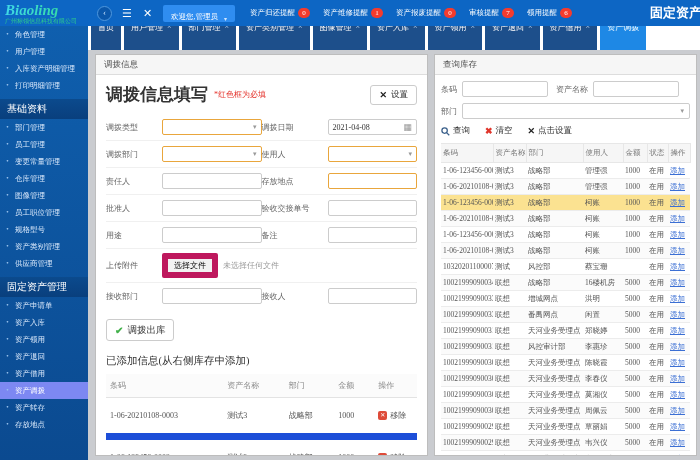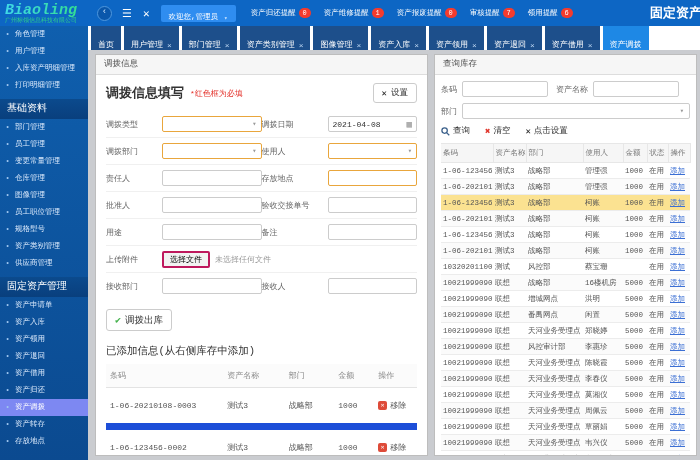--- a/index.html
+++ b/index.html
@@ -1,17 +1,17 @@
 <!DOCTYPE html>
 <html><head>
 <meta charset="utf-8">
 <style>
   html,body{margin:0;padding:0;background:#fff;}
   #screen{position:relative;width:700px;height:460px;overflow:hidden;
-    font-family:Liberation Mono, monospace;background:#fff;}
+    font-family:Liberation Serif, serif;background:#fff;}
 
   
   .topbar{position:absolute;top:0;left:0;right:0;height:26px;background:#0d66c4;
     display:flex;align-items:center;z-index:5;}
   .logo-block{width:92px;padding-left:5px;line-height:1;}
   .logo-text{font-size:15px;font-weight:800;font-style:italic;
     background:linear-gradient(90deg,#3fd9e8,#30df7a);
     -webkit-background-clip:text;background-clip:text;color:transparent;}
   .company{font-size:6px;color:#2fd08a;white-space:nowrap;}
   .circle-btn{width:13px;height:13px;border-radius:50%;background:#0a57ab;
@@ -38,57 +38,57 @@
     align-items:center;white-space:nowrap;cursor:pointer;}
   .side-item .bullet{width:15px;text-align:center;font-size:7px;color:#9fc6ef;flex-shrink:0;}
   .side-item.active{background:#7d88f2;color:#fff;}
   .side-scroll{position:absolute;top:28px;right:0;width:4px;height:62px;
     background:#57aef2;border-radius:2px;}
 
   
   .tabbar{position:absolute;top:26px;left:88px;right:0;height:24px;background:#fff;
     display:flex;align-items:flex-end;gap:3px;padding-left:3px;overflow:hidden;}
   .tab{height:28px;background:#1d4f8b;color:#fff;font-size:8px;padding:0 7px;
-    border-radius:3px 3px 0 0;display:flex;align-items:flex-end;gap:4px;white-space:nowrap;cursor:pointer;}
+    border-radius:3px 3px 0 0;display:flex;align-items:flex-start;gap:4px;white-space:nowrap;cursor:pointer;}
   .tab-x{font-size:8px;color:#bcd6f2;}
   .tab.active{background:#1e88e5;}
 
   
   .main{position:absolute;top:50px;left:88px;right:0;bottom:0;background:#caccd0;}
   .left-panel{position:absolute;left:7px;top:4px;width:333px;bottom:4px;background:#fff;
     border:1px solid #bdbdbd;overflow:hidden;box-sizing:border-box;}
   .right-panel{position:absolute;left:346px;top:4px;right:3px;bottom:4px;background:#fff;
     border:1px solid #bdbdbd;overflow:hidden;box-sizing:border-box;}
   .panel-header{height:19px;line-height:19px;background:#f6f6f6;border-bottom:1px solid #ddd;
     padding:0 8px;font-size:8.5px;color:#555;}
 
   
   .lp-body{padding:8px 10px 0;}
   .title-row{display:flex;align-items:center;}
-  .form-title{font-size:13px;font-weight:bold;color:#333;}
+  .form-title{font-size:17px;font-weight:bold;color:#333;}
   .req-note{font-size:8px;color:#e4322b;margin-left:6px;}
   .btn{display:inline-flex;align-items:center;gap:4px;background:#fff;border:1px solid #ccc;
     border-radius:3px;font-size:8.5px;color:#333;padding:0 8px;height:20px;cursor:pointer;
     font-family:inherit;}
   .settings-btn{margin-left:auto;}
   .x-ic{font-weight:bold;font-size:9px;color:#222;}
   #form-grid{margin-top:8px;}
   .frow{display:flex;border-top:1px solid #f0f0f0;padding:4px 0;align-items:center;min-height:18px;}
   .frow:first-child{border-top:none;}
   .fcell{flex:1;display:flex;align-items:center;min-width:0;}
   .flabel{width:56px;font-size:8px;color:#666;flex-shrink:0;}
   .fcell:nth-child(2) .flabel{width:66px;}
   .ctl{width:112px;height:16px;border:1px solid #ccc;border-radius:2px;background:#fff;
     display:flex;align-items:center;font-size:8px;color:#333;padding:0 4px;box-sizing:border-box;}
   .ctl.req{border-color:#e9a63c;}
   .sel{justify-content:space-between;}
   .caret{color:#999;font-size:7px;}
   .date .dval{flex:1;}
   .cal{color:#999;font-size:9px;}
-  .filebtn{font-size:8px;border:2px solid #be185d;background:#f2f2f2;border-radius:2px;
+  .filebtn{font-size:8px;border:6px solid #be185d;background:#f2f2f2;border-radius:2px;
     padding:1px 6px;font-family:inherit;cursor:pointer;}
   .filenote{font-size:8px;color:#999;margin-left:5px;}
   .submit-btn{margin-top:10px;height:22px;font-size:9.5px;}
   .check-ic{color:#43b14b;font-size:10px;font-weight:bold;}
   .added-title{margin-top:13px;font-size:10.5px;color:#333;}
   table{border-collapse:collapse;width:100%;}
   #added-table{margin-top:6px;}
   #added-table th{font-size:8px;color:#888;font-weight:normal;text-align:left;
     padding:6px 4px;border-bottom:1px solid #e3e3e3;background:#fbfbfb;}
   #added-table td{font-size:8px;color:#555;padding:12px 4px;border-bottom:7px solid #1d4ed8;}
@@ -230,24 +230,20 @@
           <span class="side-label">资产领用</span>
         </div>
         <div class="side-item">
           <span class="bullet">•</span>
           <span class="side-label">资产退回</span>
         </div>
         <div class="side-item">
           <span class="bullet">•</span>
           <span class="side-label">资产借用</span>
         </div>
-        <div class="side-item">
-          <span class="bullet">•</span>
-          <span class="side-label">资产归还</span>
-        </div>
         <div class="side-item active">
           <span class="bullet">•</span>
           <span class="side-label">资产调拨</span>
         </div>
         <div class="side-item">
           <span class="bullet">•</span>
           <span class="side-label">资产转存</span>
         </div>
         <div class="side-item">
           <span class="bullet">•</span>

